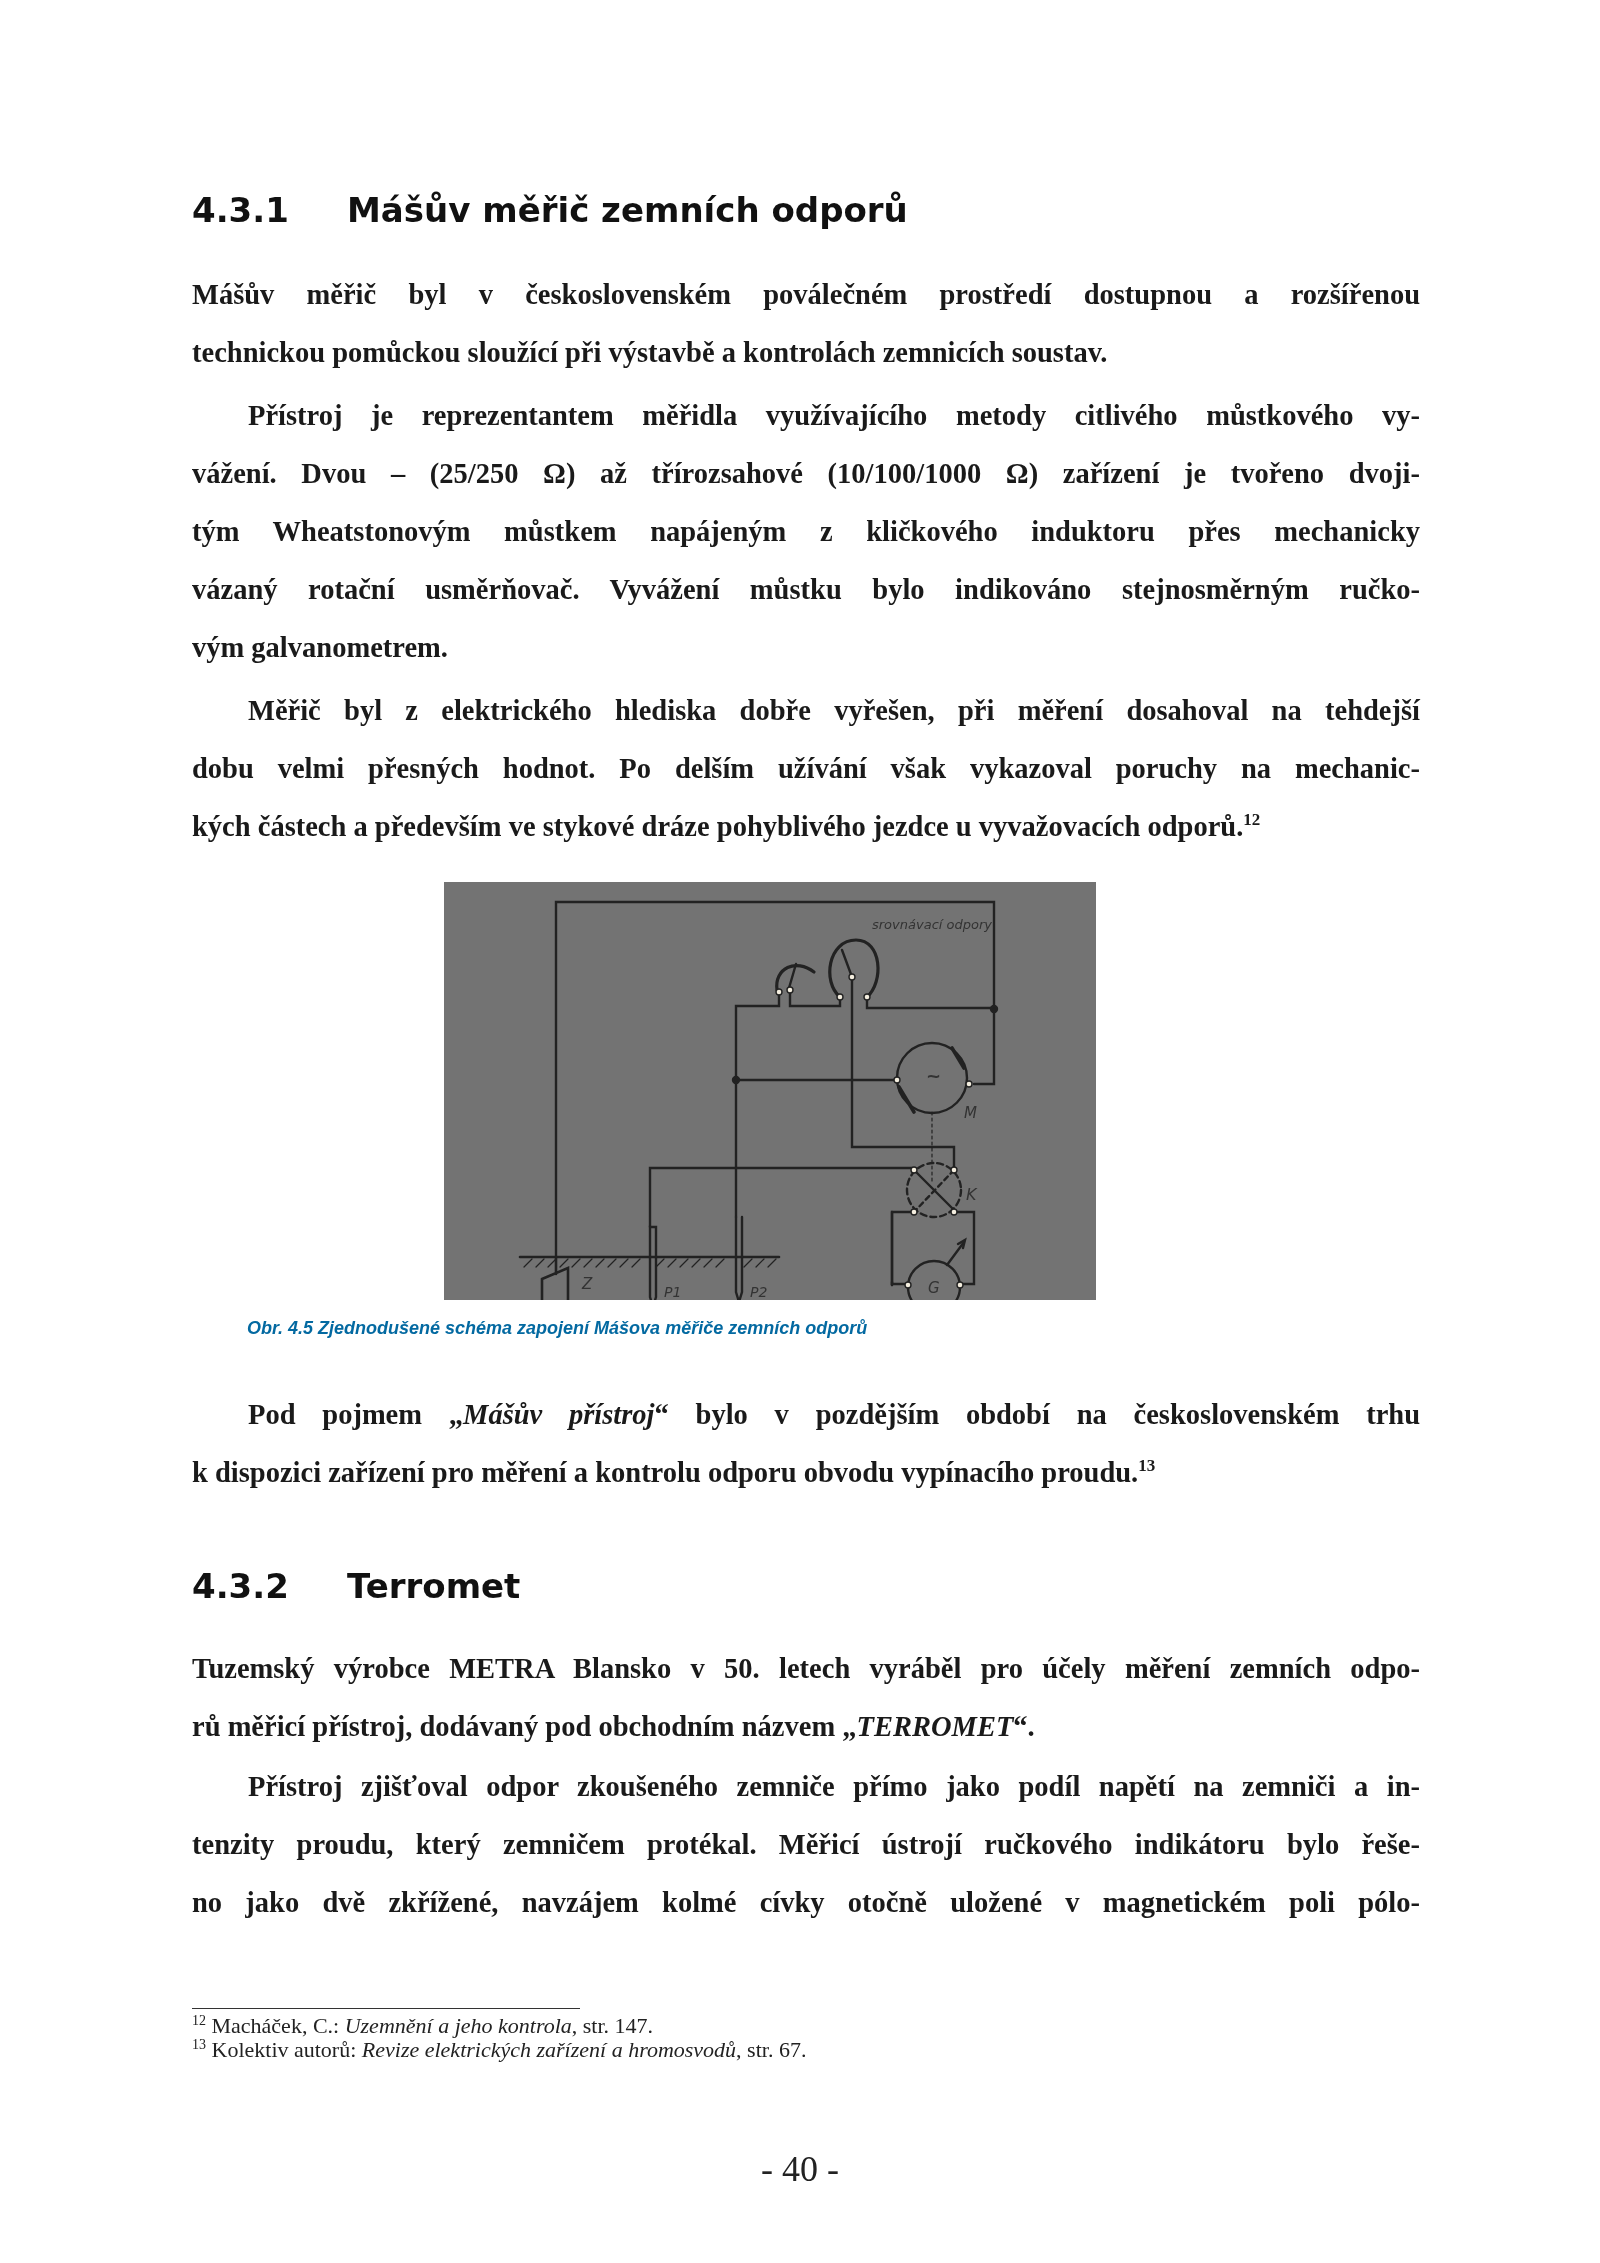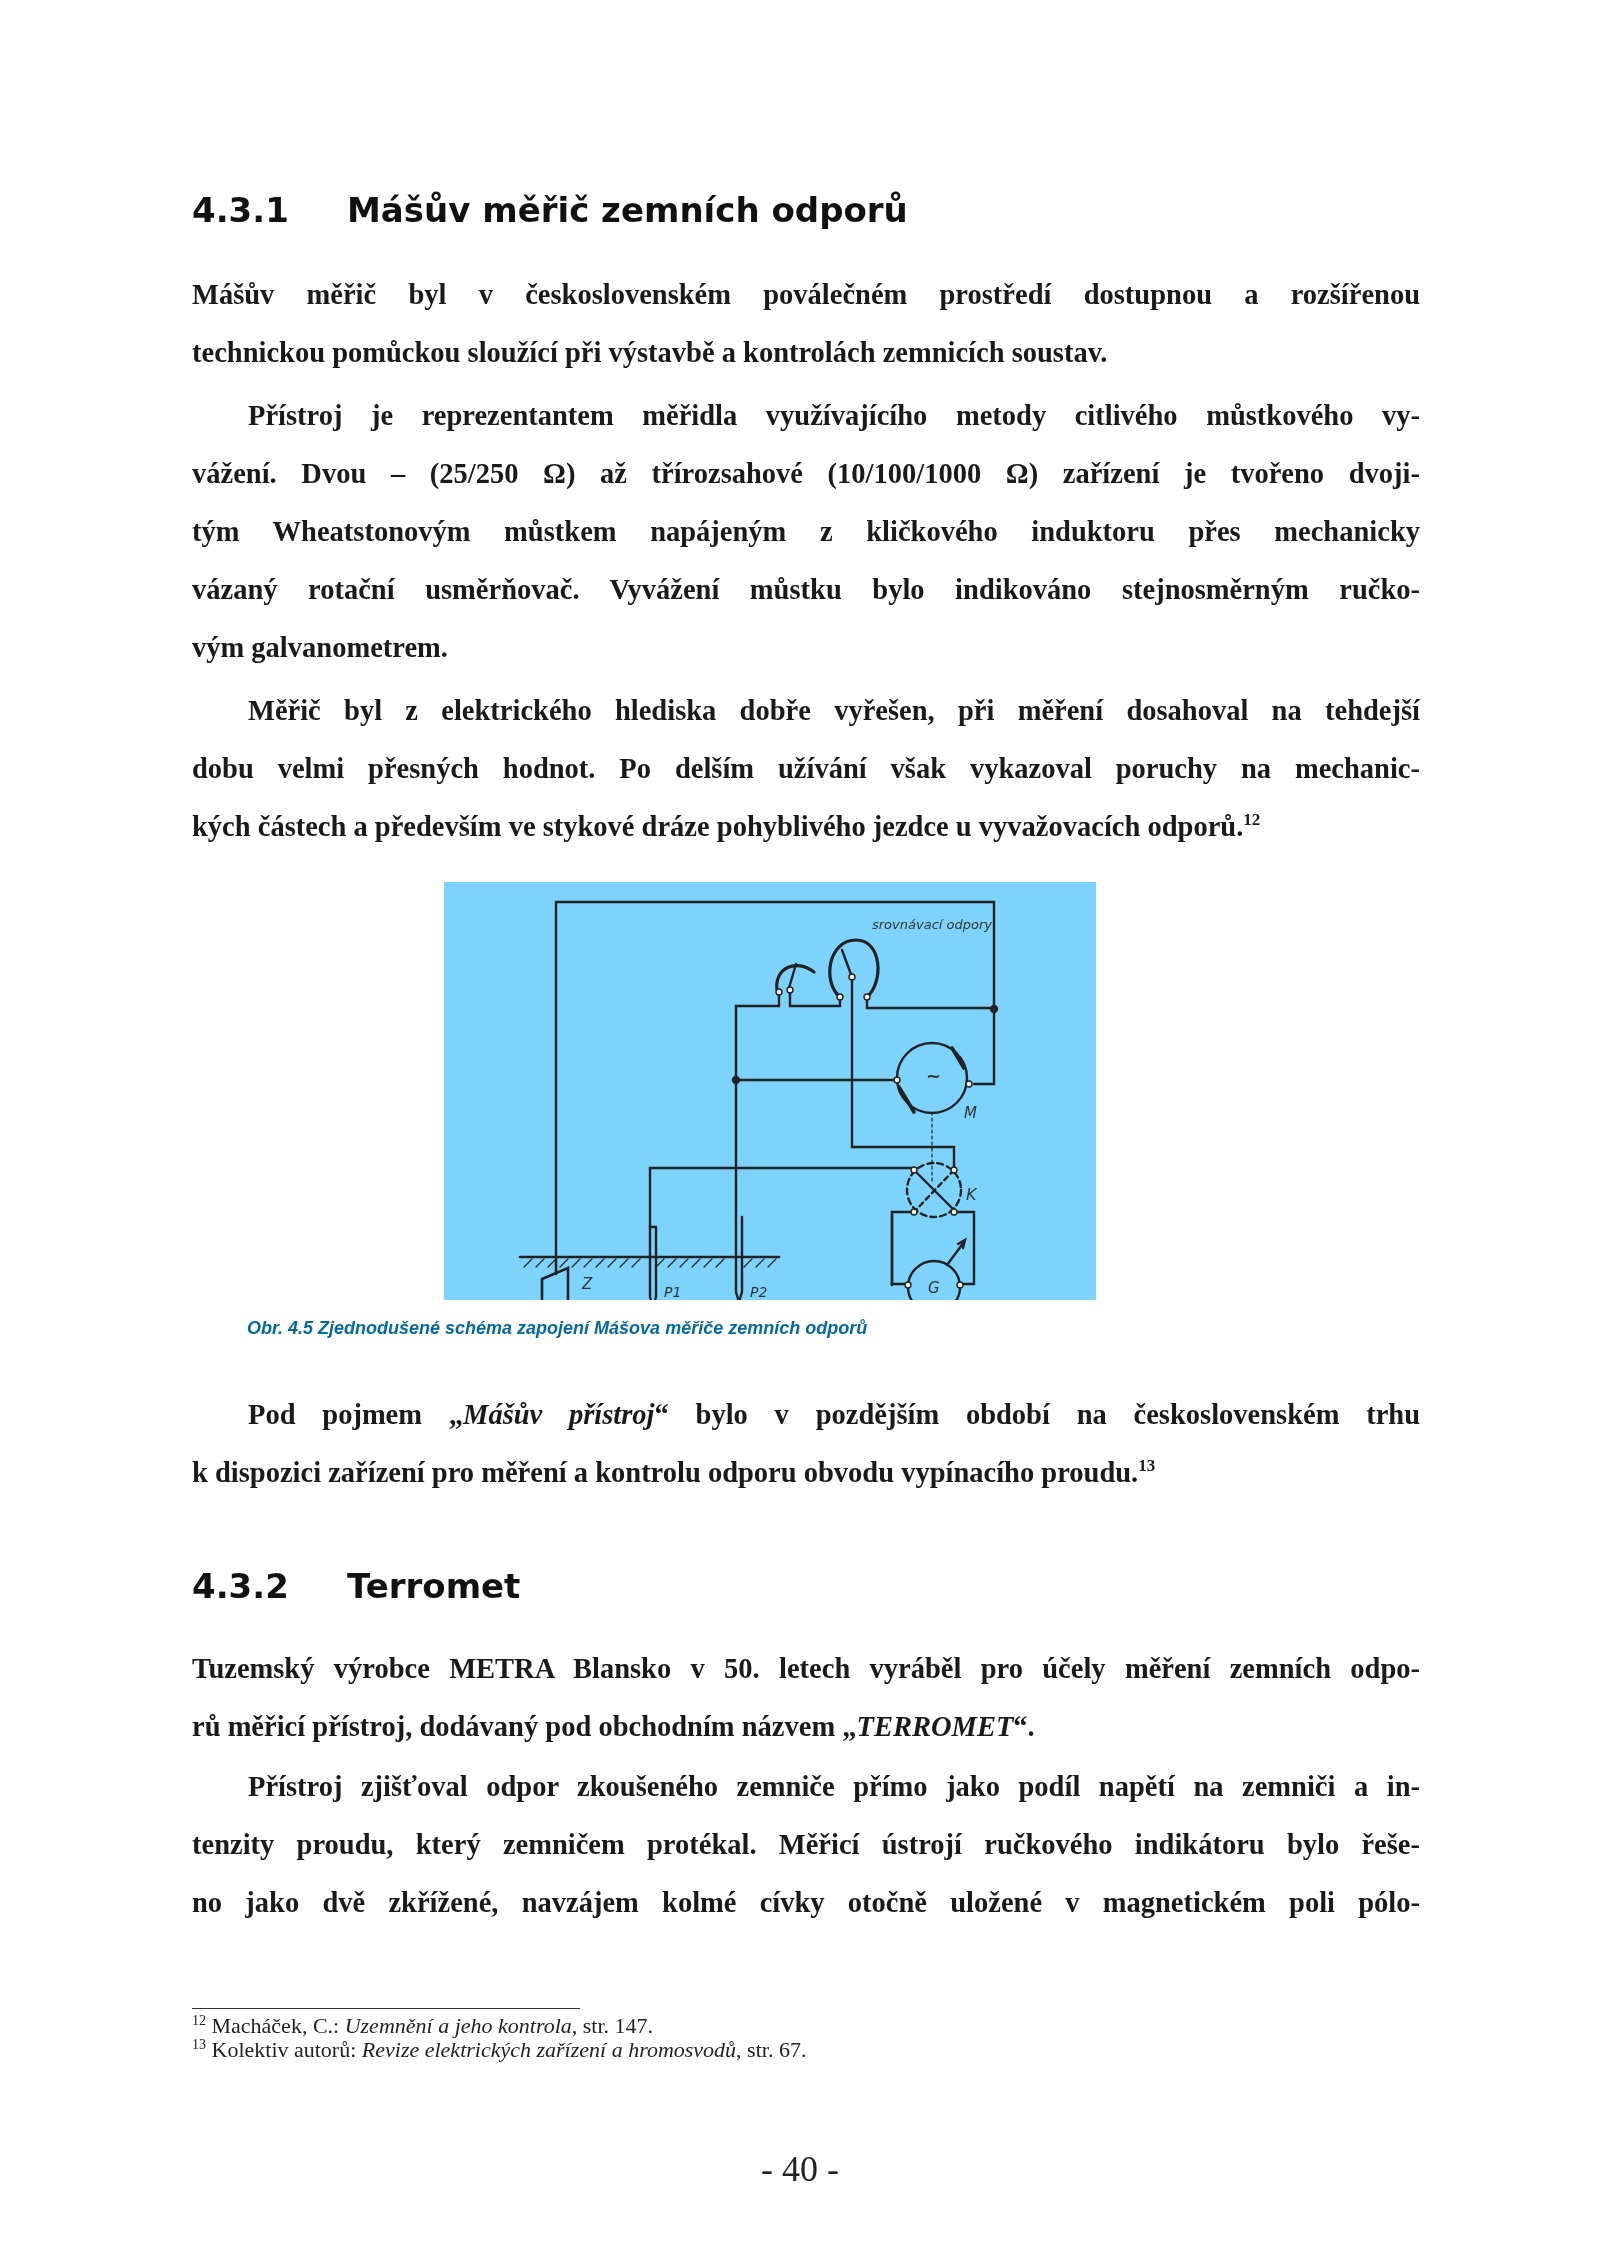--- a/index.html
+++ b/index.html
@@ -16,21 +16,21 @@
     font-family: "Liberation Serif", serif; font-size: 28.5px; line-height: 58px;
     text-align: justify; color: #1a1a1a; margin: 0; font-weight: bold;
   }
   .para .line { display: block; text-align: justify; text-align-last: justify; white-space: nowrap; height: 58px; }
   .para .line.last { text-align-last: left; }
   .para .line.indent { padding-left: 56px; }
   .para i { font-style: italic; }
   sup { font-size: 17px; vertical-align: 11px; line-height: 0; margin-top: 46px; }
   .figure {
     position: absolute; left: 444px; top: 882px; width: 652px; height: 418px;
-    background: #7dd3fc;
+    background: #737373;
   }
   .figure svg { width: 100%; height: 100%; display: block; }
   .caption {
     position: absolute; left: 247px; top: 1318px;
     font-family: "Liberation Sans", sans-serif; font-style: italic; font-weight: bold;
     font-size: 18px; color: #0369a1; white-space: nowrap;
   }
   .fn-rule { position: absolute; left: 192px; top: 2008px; width: 388px; height: 1px; background: #333; }
   .footnotes {
     position: absolute; left: 192px; top: 2014px;

